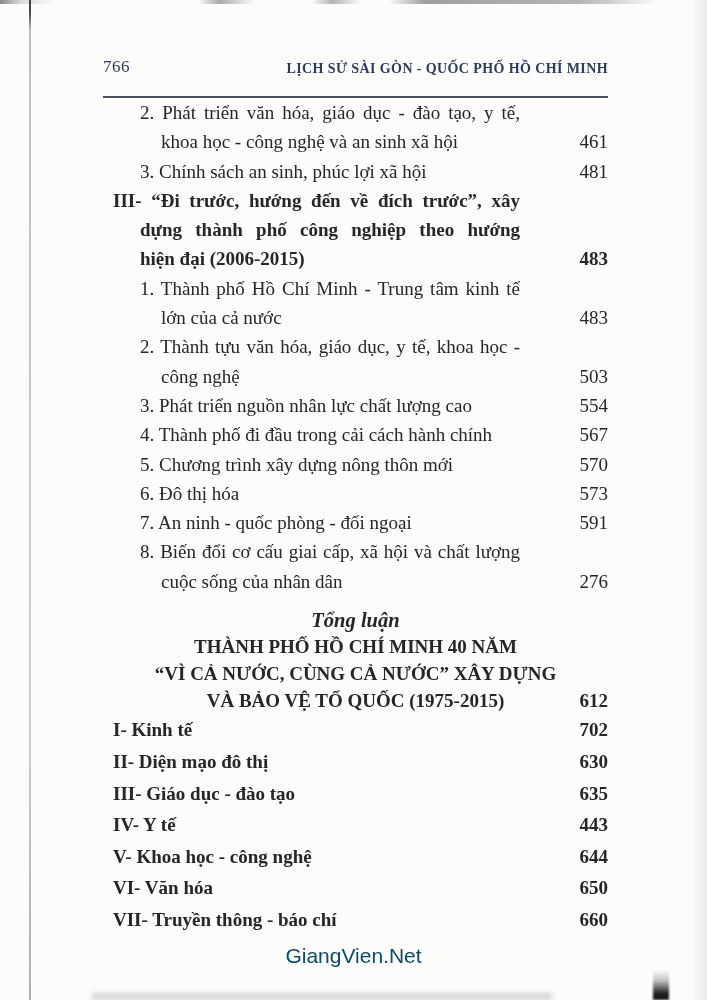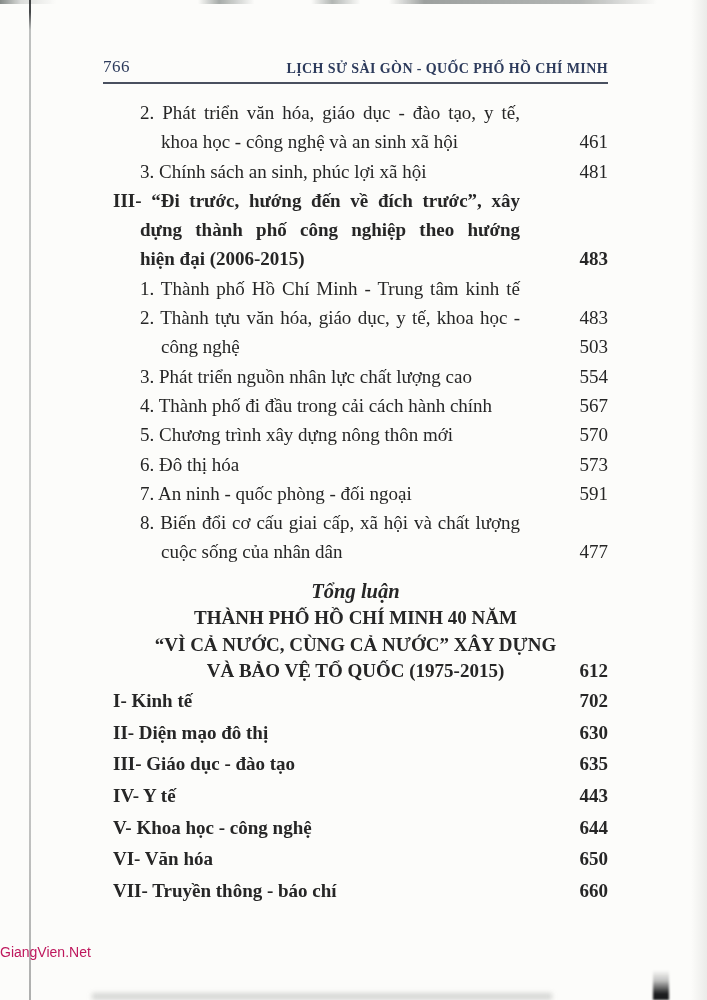--- a/index.html
+++ b/index.html
@@ -43,21 +43,21 @@
   .corner-mark-bottom-right {
     position: absolute; left: 653px; width: 16px; bottom: 0; height: 30px;
     background: linear-gradient(to bottom, rgba(20,20,20,0) 0%, rgba(25,26,28,0.25) 35%, rgba(15,16,18,0.95) 80%);
     filter: blur(0.8px);
   }
   
   .header {
     position: absolute; left: 103px; right: 99px; top: 57px;
     display: flex; justify-content: space-between; align-items: flex-end;
     border-bottom: 2px solid #49505f;
-    padding-bottom: 5px;
+    padding-bottom: 19px;
     color: #2d3b5c;
     font-family: Liberation Serif, serif;
   }
   .folio { font-size: 17px; letter-spacing: 0.5px; }
   .running-title { font-size: 14px; font-weight: bold; letter-spacing: 0.4px; }
   
   .toc {
     position: absolute; left: 103px; right: 99px; top: 98px;
     font-size: 19px;
   }
@@ -74,23 +74,24 @@
   .center { line-height: 26.8px; }
   .center .rtext { text-align: center; margin: 0; }
   .center-title { line-height: 28px; font-size: 20.5px; }
   .center-title .rtext { text-align: center; margin: 0; }
   .roman { line-height: 30.6px; margin-top: 1px; }
   .roman .rtext { margin-left: 10px; }
   .rpage { position: absolute; right: 0; top: 0; }
   
   .watermark {
     position: absolute; left: 0; right: 0; top: 944px;
+    text-align: center;
     font-family: "Liberation Sans", "DejaVu Sans", sans-serif;
-    font-size: 14px;
-    color: #be185d;
+    font-size: 21px;
+    color: #0c4a6e;
   }
 </style>
 </head>
 <body>
 
 <div class="edge-top-smudge"></div>
 <div class="edge-left-line"></div>
 <div class="edge-right-strip"></div>
 
 <div class="header">
@@ -117,20 +118,21 @@
       <div class="rtext">dựng thành phố công nghiệp theo hướng</div>
     </div>
     <div class="row seccont bold">
       <div class="rtext">hiện đại (2006-2015)</div>
       <div class="rpage">483</div>
     </div>
     <div class="row num justify">
       <div class="rtext">1. Thành phố Hồ Chí Minh - Trung tâm kinh tế</div>
     </div>
     <div class="row cont">
+      <div class="rtext">lớn của cả nước</div>
       <div class="rpage">483</div>
     </div>
     <div class="row num justify">
       <div class="rtext">2. Thành tựu văn hóa, giáo dục, y tế, khoa học -</div>
     </div>
     <div class="row cont">
       <div class="rtext">công nghệ</div>
       <div class="rpage">503</div>
     </div>
     <div class="row num">
@@ -151,21 +153,21 @@
     </div>
     <div class="row num">
       <div class="rtext">7. An ninh - quốc phòng - đối ngoại</div>
       <div class="rpage">591</div>
     </div>
     <div class="row num justify">
       <div class="rtext">8. Biến đổi cơ cấu giai cấp, xã hội và chất lượng</div>
     </div>
     <div class="row cont">
       <div class="rtext">cuộc sống của nhân dân</div>
-      <div class="rpage">477</div>
+      <div class="rpage">276</div>
     </div>
     <div class="row center-title bold italic gap">
       <div class="rtext">Tổng luận</div>
     </div>
     <div class="row center bold">
       <div class="rtext">THÀNH PHỐ HỒ CHÍ MINH 40 NĂM</div>
     </div>
     <div class="row center bold">
       <div class="rtext">“VÌ CẢ NƯỚC, CÙNG CẢ NƯỚC” XÂY DỰNG</div>
     </div>

